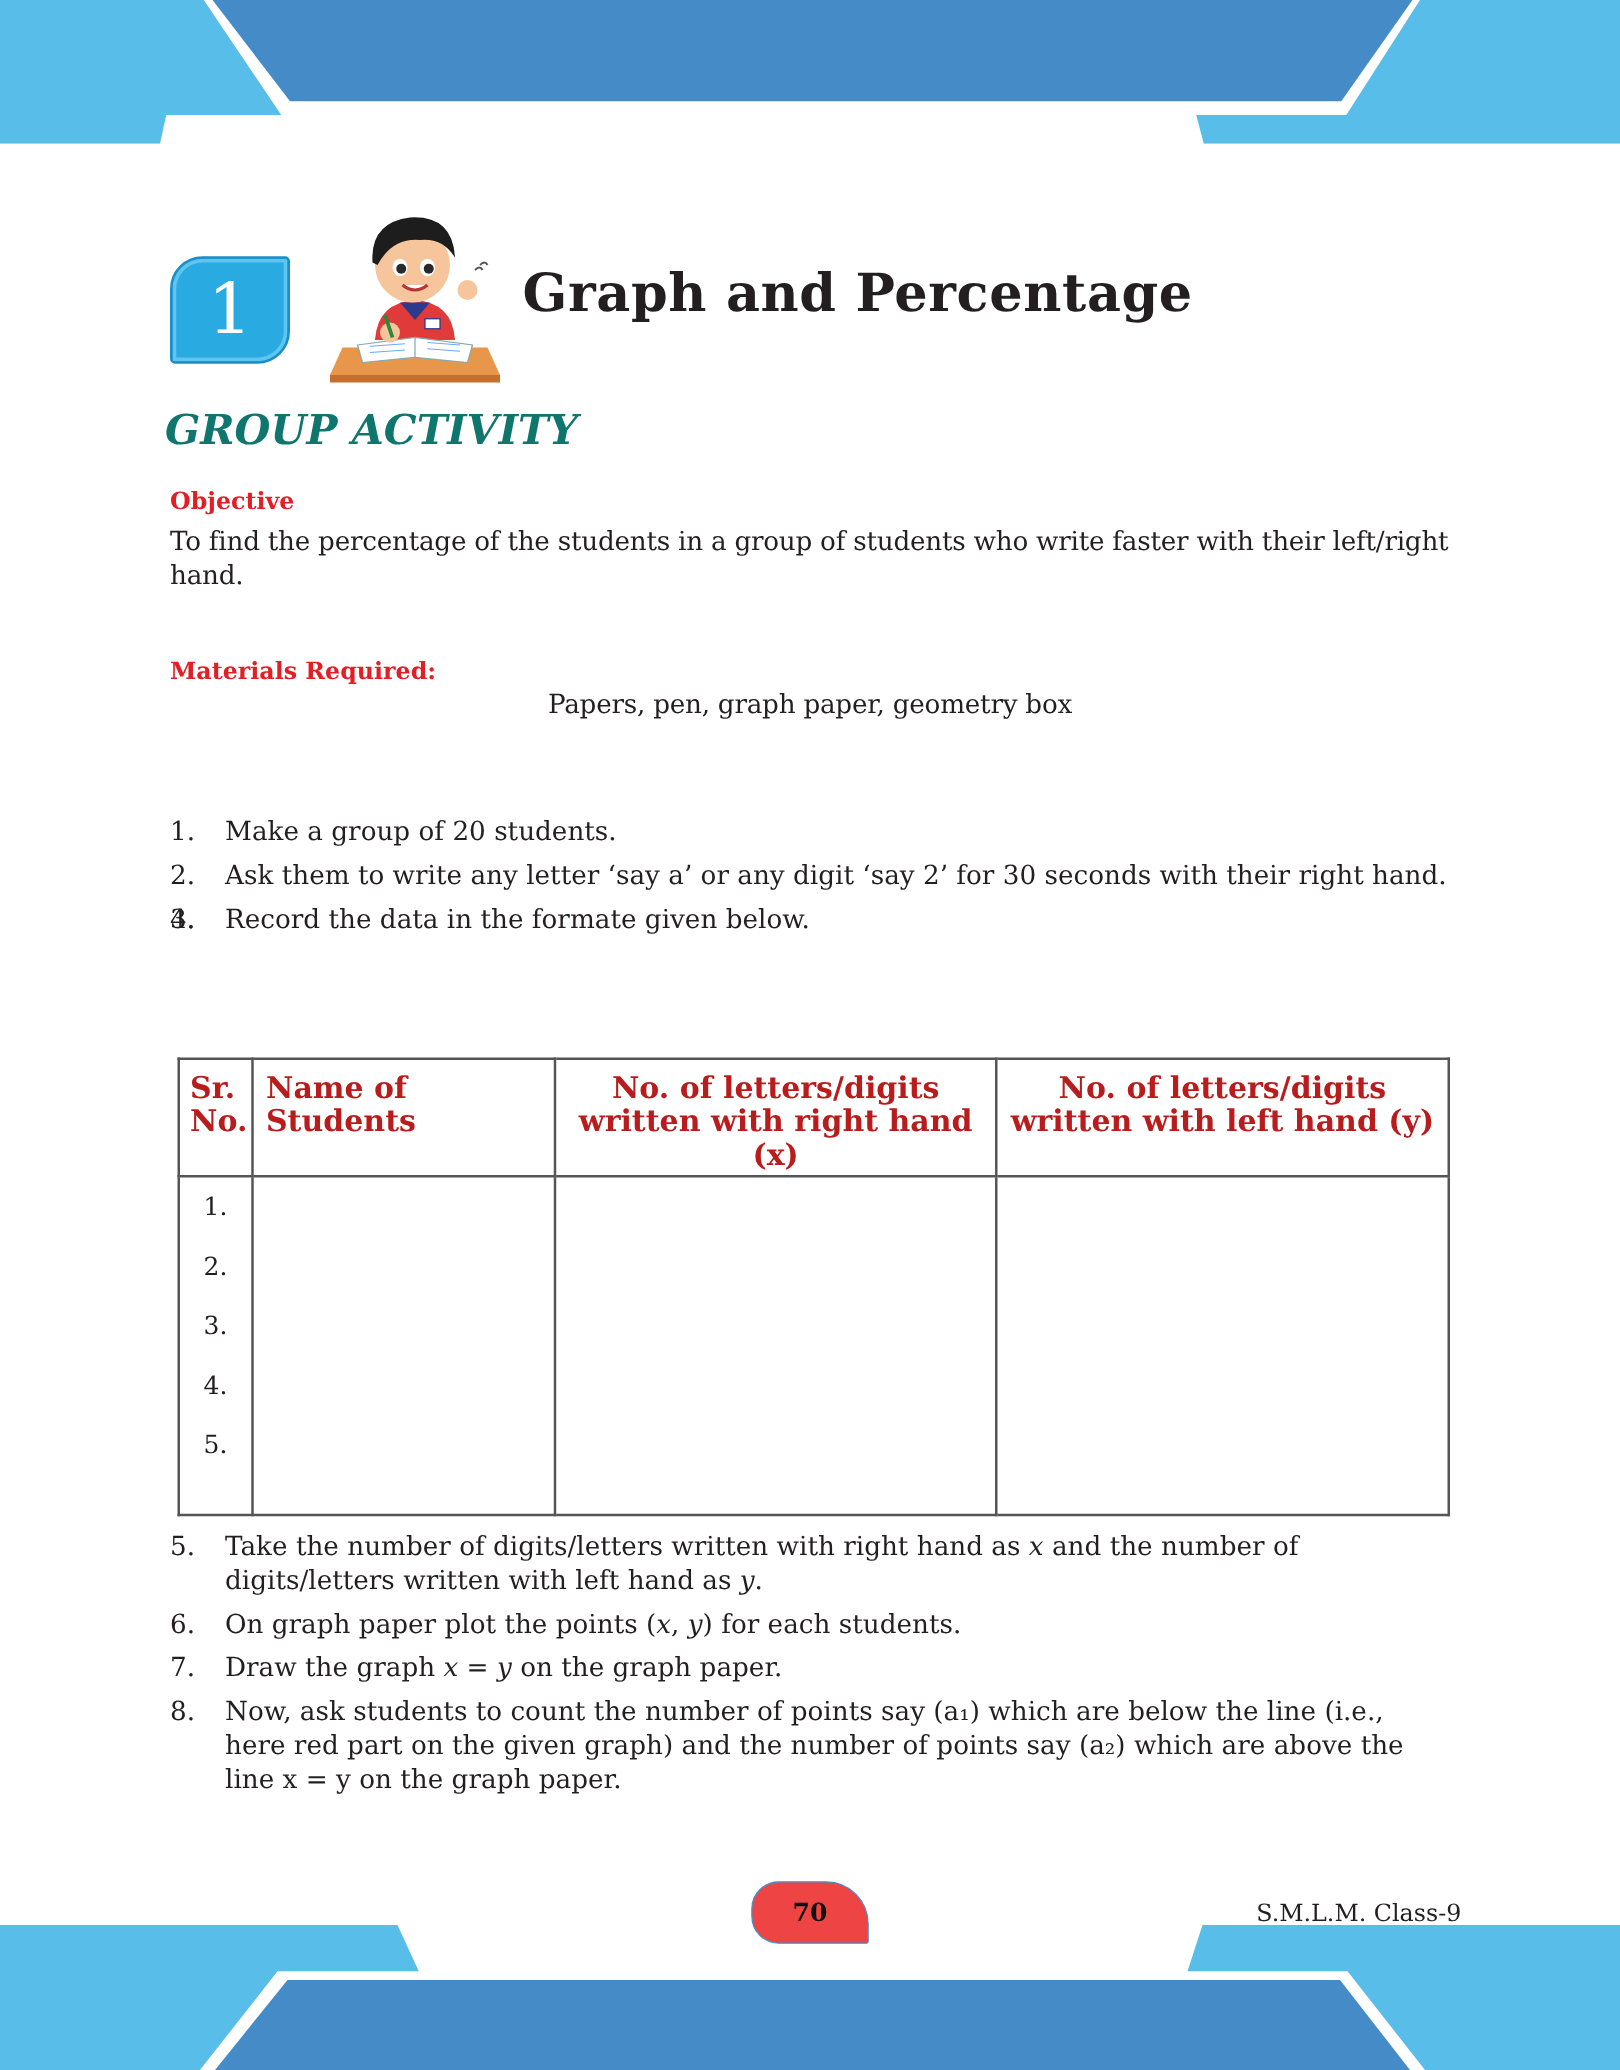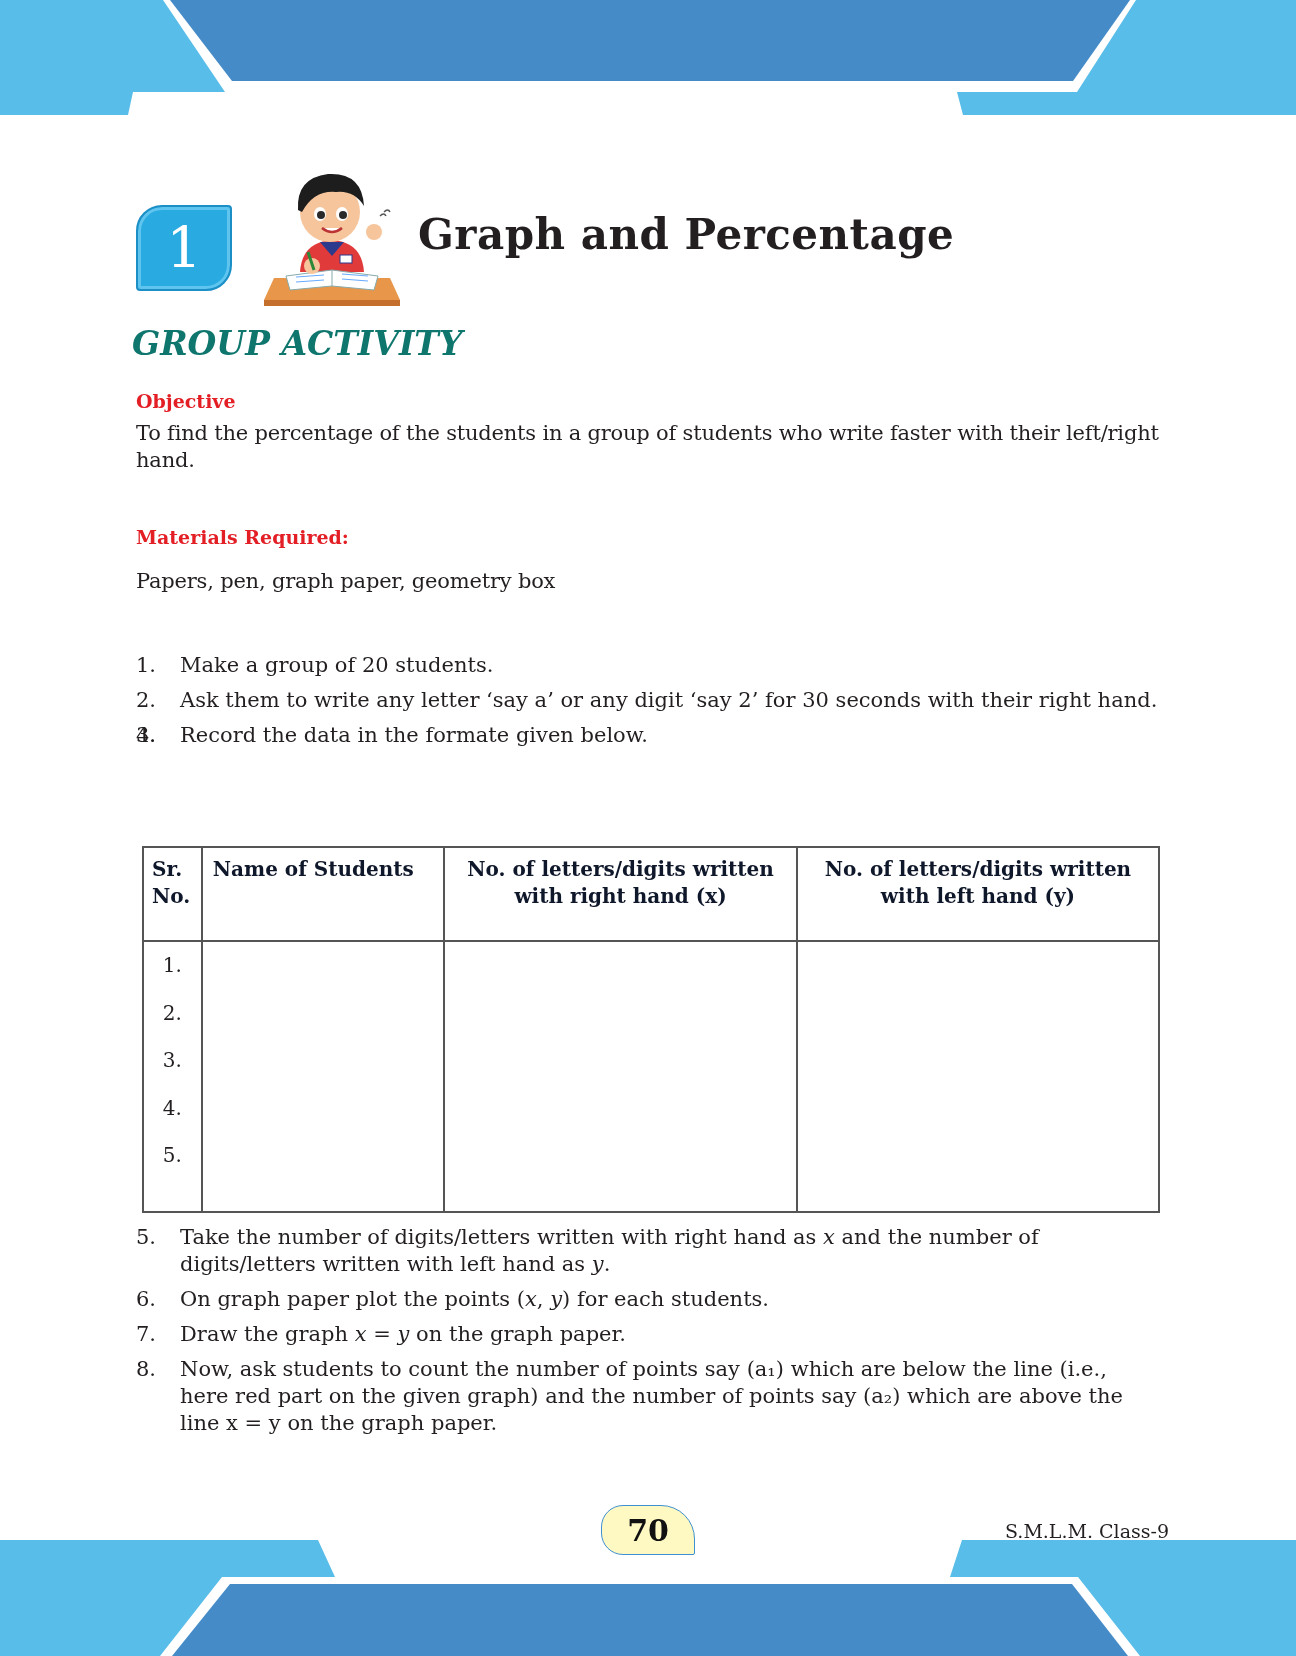--- a/index.html
+++ b/index.html
@@ -37,55 +37,55 @@
   .content { position: absolute; left: 136px; width: 1024px; }
   .sec-head {
     font-family: "DejaVu Serif", serif; font-weight: bold; color: #e31e25;
     font-size: 19px; margin: 0;
   }
   .para { font-size: 21px; line-height: 27px; margin: 0; letter-spacing: -0.2px; }
 
   #objective { top: 390px; }
   #objective .para { margin-top: 8px; }
   #materials { top: 526px; }
-  #materials .para { margin-top: 20px; }
+  #materials .para { margin-top: 2px; text-align: center; }
   #method { top: 644px; }
 
   ol.steps { list-style: none; padding: 0; margin: 0; }
   ol.steps li { position: relative; padding-left: 44px; font-size: 21px; line-height: 27px; margin-top: 8px; }
   ol.steps li .num { position: absolute; left: 0; top: 0; }
   i.var { font-style: italic; }
 
   
   .data-table {
     position: absolute; left: 142px; top: 846px; width: 1018px; height: 367px;
     border-collapse: collapse; table-layout: fixed;
   }
   .data-table th, .data-table td { border: 2px solid #555; padding: 0; }
   .data-table th {
-    height: 84px; vertical-align: top; color: #0f172a;
-    font-family: "DejaVu Serif", serif; font-weight: bold; font-size: 20px; line-height: 27px;
+    height: 84px; vertical-align: top; color: #b91c1c;
+    font-family: "DejaVu Serif", serif; font-weight: bold; font-size: 24px; line-height: 27px;
     padding-top: 8px;
   }
   .data-table th.c1 { text-align: left; padding-left: 8px; }
   .data-table th.c2 { text-align: left; padding-left: 10px; }
   .data-table th.c3, .data-table th.c4 { text-align: center; }
   .data-table td { vertical-align: top; }
   .sr-list { list-style: none; margin: 0; padding: 10px 0 0 0; text-align: center; }
   .sr-list li { font-size: 20px; height: 47.5px; line-height: 27px; }
 
   #steps2 { top: 1216px; }
 
   
   .page-number {
     position: absolute; left: 601px; top: 1505px; width: 92px; height: 48px;
-    background: #fef9c3; border: 1.5px solid #3e90d0;
+    background: #ef4444; border: 1.5px solid #3e90d0;
     border-radius: 22px 34px 2px 22px / 22px 34px 2px 22px;
     display: flex; align-items: center; justify-content: center;
-    font-family: "DejaVu Serif", serif; font-weight: bold; font-size: 30px; color: #111;
+    font-family: "DejaVu Serif", serif; font-weight: bold; font-size: 20px; color: #111;
   }
   .footer-label {
     position: absolute; left: 1005px; top: 1520px;
     font-family: "DejaVu Serif", serif; font-size: 19px; color: #231f20;
   }
 </style>
 </head>
 <body>
 
 <div class="band" id="top-band">

